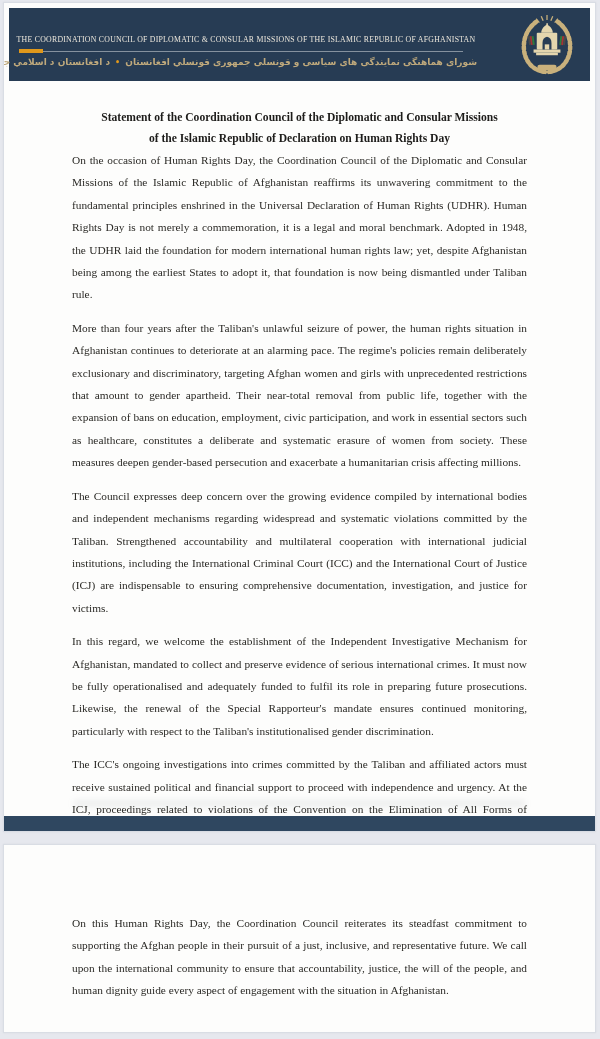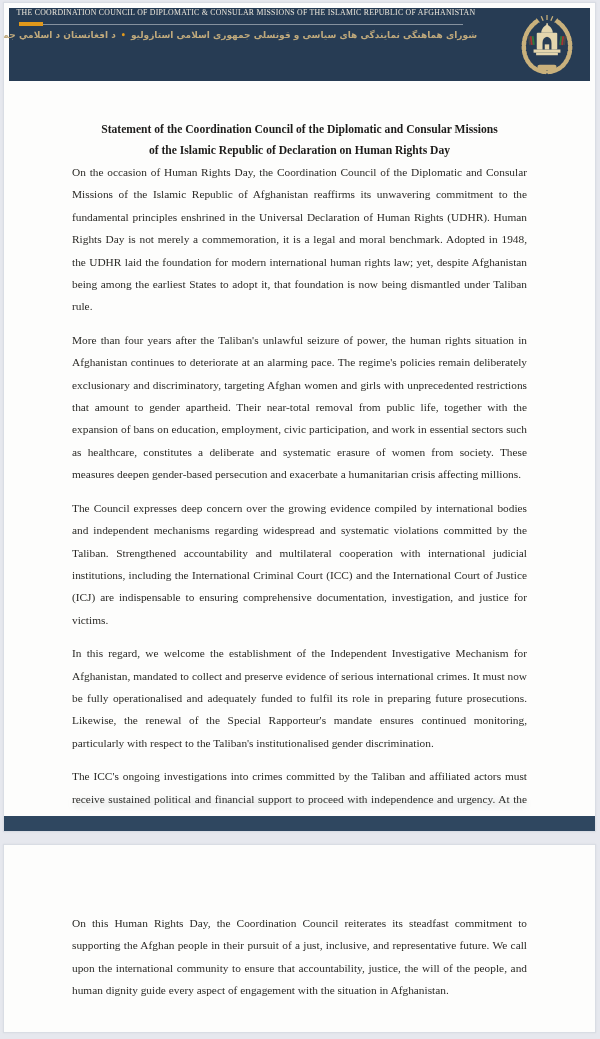--- a/index.html
+++ b/index.html
@@ -18,41 +18,41 @@
   #page2{top:844px;height:189px;overflow:hidden;}
   
   .letterhead{
     position:absolute;left:5px;top:5px;right:5px;height:73px;
     background:#273c54;
   }
   .head-text-col{
     position:absolute;left:6px;top:0;width:462px;height:100%;
   }
   .org-en{
-    text-align:center;
+    margin-top:27px;text-align:center;
     color:#ece7dc;font-size:7.8px;letter-spacing:0.25px;
     white-space:nowrap;font-family:"Liberation Serif",serif;
   }
   .divider-row{
     display:flex;align-items:center;margin-top:5px;margin-left:4px;margin-right:14px;
   }
   .gold-bar{width:24px;height:4px;background:#e0981b;flex:0 0 auto;}
   .gray-line{flex:1 1 auto;height:1px;background:#97a0ac;opacity:0.85;}
   .org-rtl{
     direction:rtl;text-align:center;margin-top:4px;
     color:#bfa97c;font-size:9px;font-weight:bold;
     white-space:nowrap;
     font-family:"DejaVu Sans", sans-serif;
   }
   .org-rtl .sep{color:#e0981b;margin:0 5px;font-size:8px;}
   .emblem{
     position:absolute;right:8px;top:5px;width:70px;height:64px;
   }
   
-  .doc-body{padding:16px 68px;}
+  .doc-body{padding:4px 68px;}
   .doc-title{
     margin-top:22px;text-align:center;font-weight:bold;
     font-size:11.6px;line-height:21px;color:#1d1c1a;
   }
   .doc-date{
     text-align:center;font-size:11px;margin-top:5px;color:#2b2a26;
   }
   .para{
     font-size:11.35px;line-height:22.4px;text-align:justify;
     color:#2b2a26;margin:0 0 11px 0;
@@ -73,21 +73,21 @@
 <div class="page" id="page1">
 
   <div class="letterhead">
     <div class="head-text-col">
       <div class="org-en">THE COORDINATION COUNCIL OF DIPLOMATIC &amp; CONSULAR MISSIONS OF THE ISLAMIC REPUBLIC OF AFGHANISTAN</div>
       <div class="divider-row">
         <div class="gold-bar"></div>
         <div class="gray-line"></div>
       </div>
       <div class="org-rtl">
-        <span>شورای هماهنگی نمایندگی های سیاسی و قونسلی جمهوری اسلامی استازولیو</span><span class="sep">•</span><span>د افغانستان د اسلامي جمهوریت د سیاسي او قونسلي استازولیو د همغږۍ شورا</span>
+        <span>شورای هماهنگی نمایندگی های سیاسی و قونسلی جمهوری قونسلي افغانستان</span><span class="sep">•</span><span>د افغانستان د اسلامي جمهوریت د سیاسي او قونسلي استازولیو د همغږۍ شورا</span>
       </div>
     </div>
 
     <div class="emblem">
       <svg viewBox="0 0 100 100" width="70" height="64" aria-hidden="true">
 
         <g fill="none" stroke="#c9b17c" stroke-linecap="round">
           <path d="M47 92 C 26 90 12 72 14 48 C 15 34 23 21 33 14" stroke-width="7" stroke-dasharray="4.5 3"></path>
           <path d="M53 92 C 74 90 88 72 86 48 C 85 34 77 21 67 14" stroke-width="7" stroke-dasharray="4.5 3"></path>
         </g>

